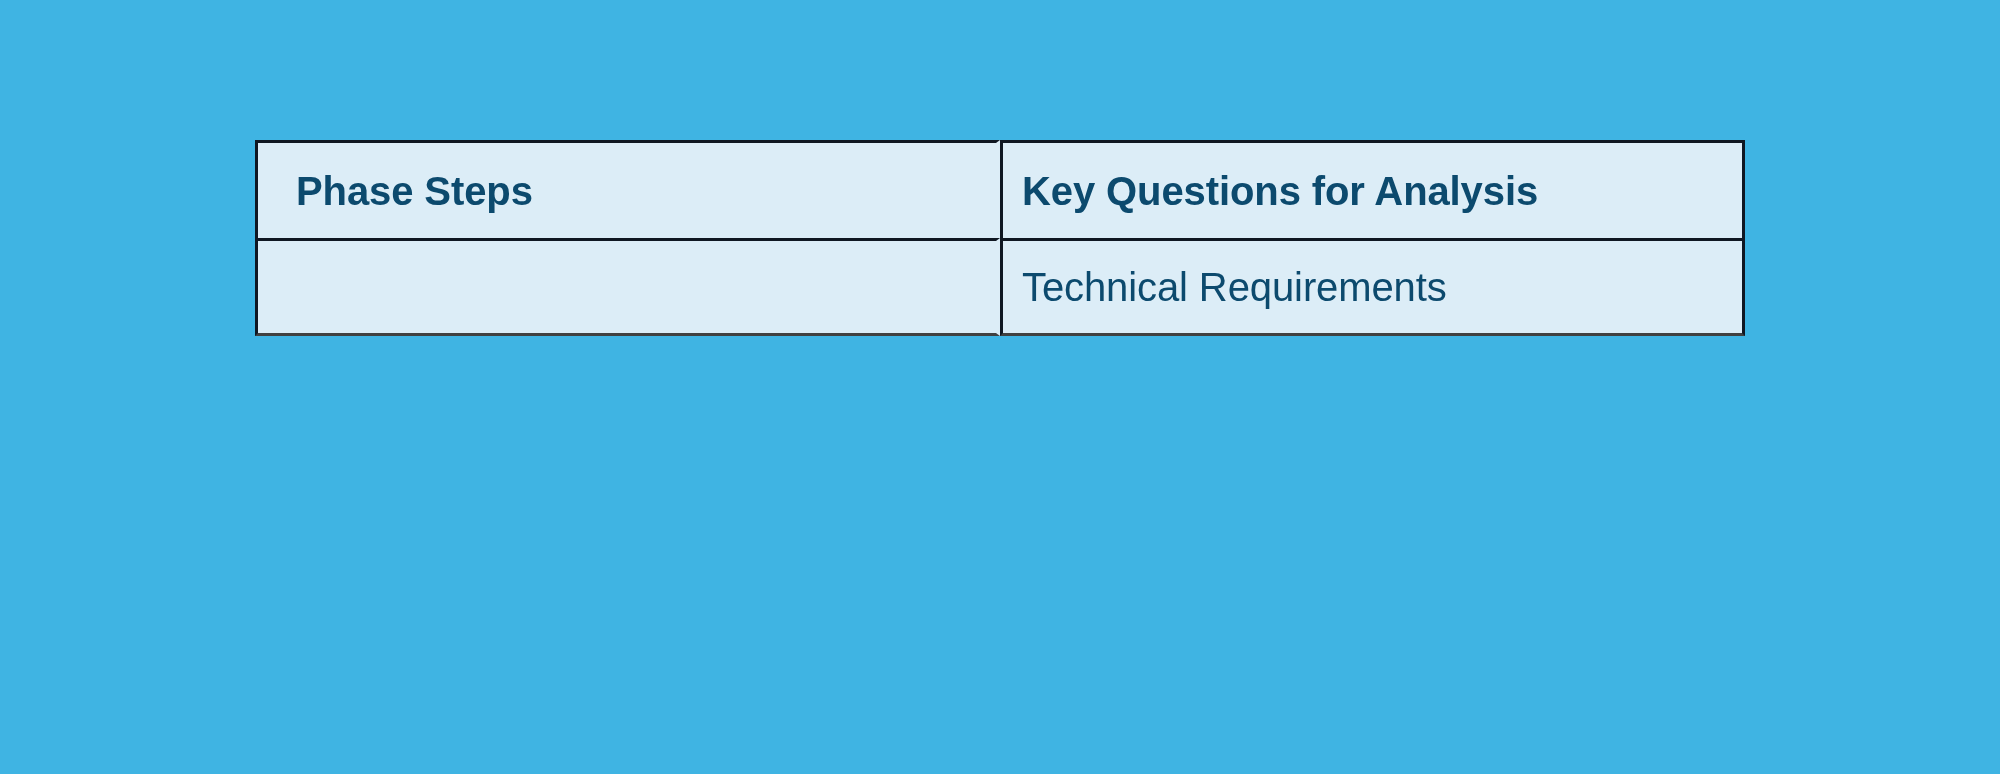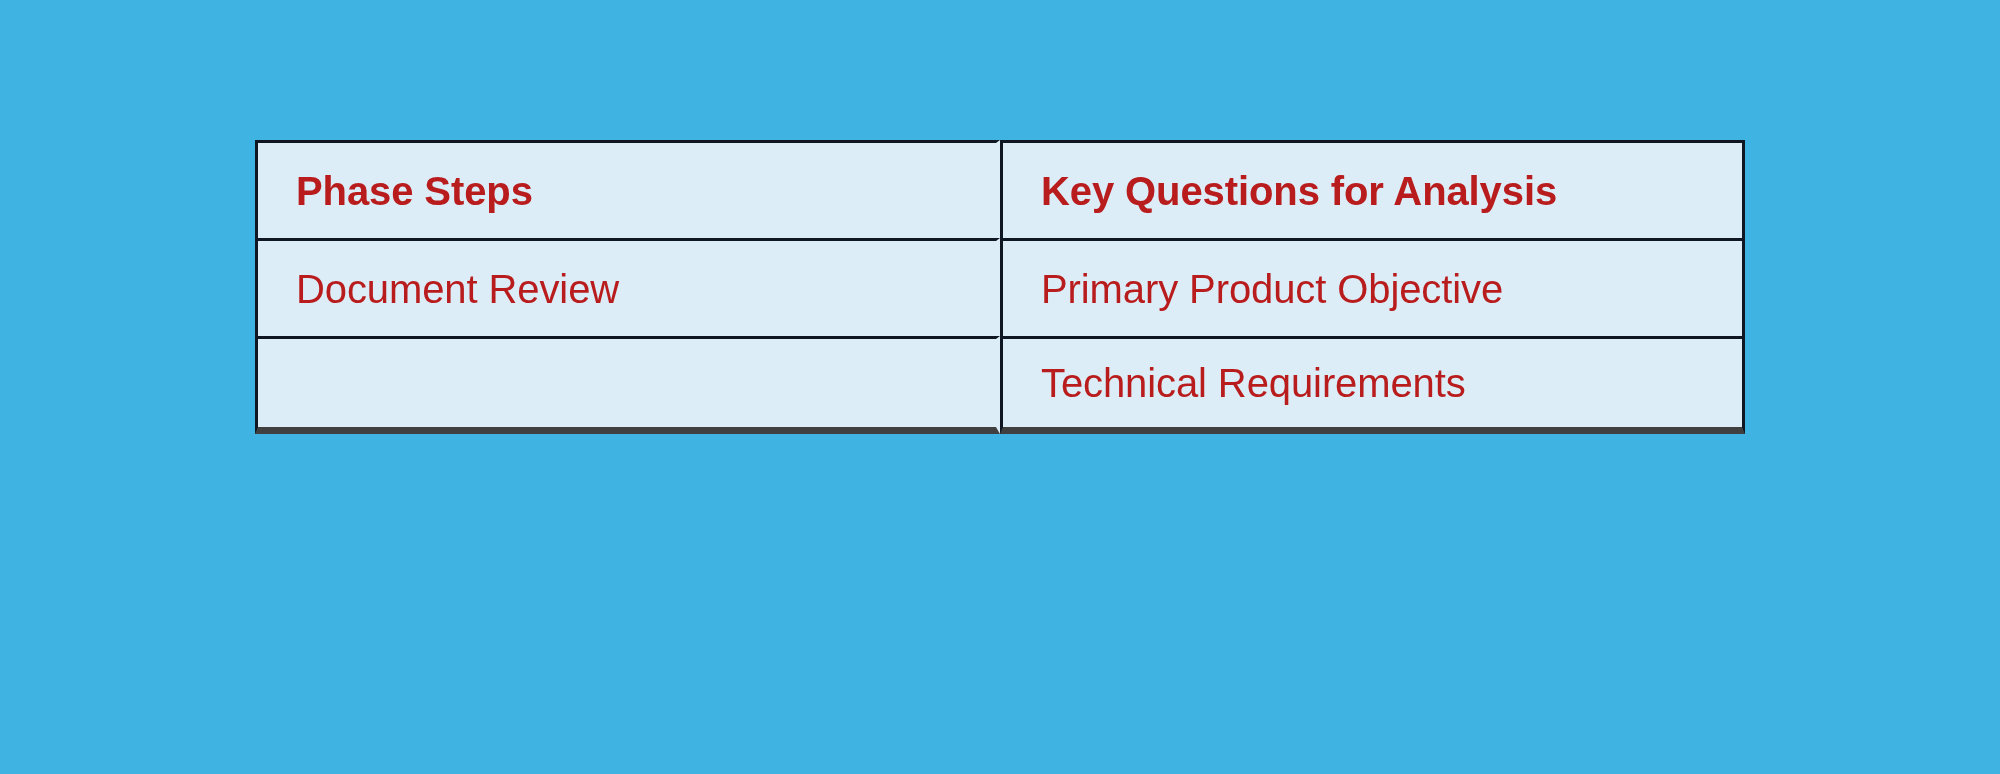--- a/index.html
+++ b/index.html
@@ -32,36 +32,37 @@
   }
 
   #phase-table td {
     background: #dcedf7;
     height: 98px;
     box-sizing: border-box;
     vertical-align: middle;
     padding: 0 0 0 38px;
     font-size: 40px;
     line-height: 1.15;
-    color: #b91c1c;
+    color: #0c4a6e;
     letter-spacing: -0.1px;
     white-space: nowrap;
     border-top: 3px solid #0f1722;
     border-bottom: 0;
     border-left: 3px solid #0f1722;
     border-right: 0;
   }
 
   #phase-table tr:last-child td {
-    border-bottom: 7px solid #404040;
+    border-bottom: 3px solid #404040;
   }
 
   #phase-table td.col-right {
     border-left: 3px solid #0f1722;
     border-right: 3px solid #0f1722;
+    padding-left: 19px;
   }
 
   
   #phase-table td.col-left {
     width: 745px;
     border-right: 4px solid #dcedf7;
   }
 
   #phase-table tr.header-row td {
     font-weight: bold;
@@ -78,24 +79,20 @@
 
   <table id="phase-table">
     <tbody>
 
       <tr class="header-row">
         <td class="col-left">Phase Steps</td>
         <td class="col-right">Key Questions for Analysis</td>
       </tr>
 
 
-      <tr>
-        <td class="col-left">Document Review</td>
-        <td class="col-right">Primary Product Objective</td>
-      </tr>
 
 
       <tr>
         <td class="col-left empty-cell"></td>
         <td class="col-right">Technical Requirements</td>
       </tr>
 
     </tbody>
   </table>
 

